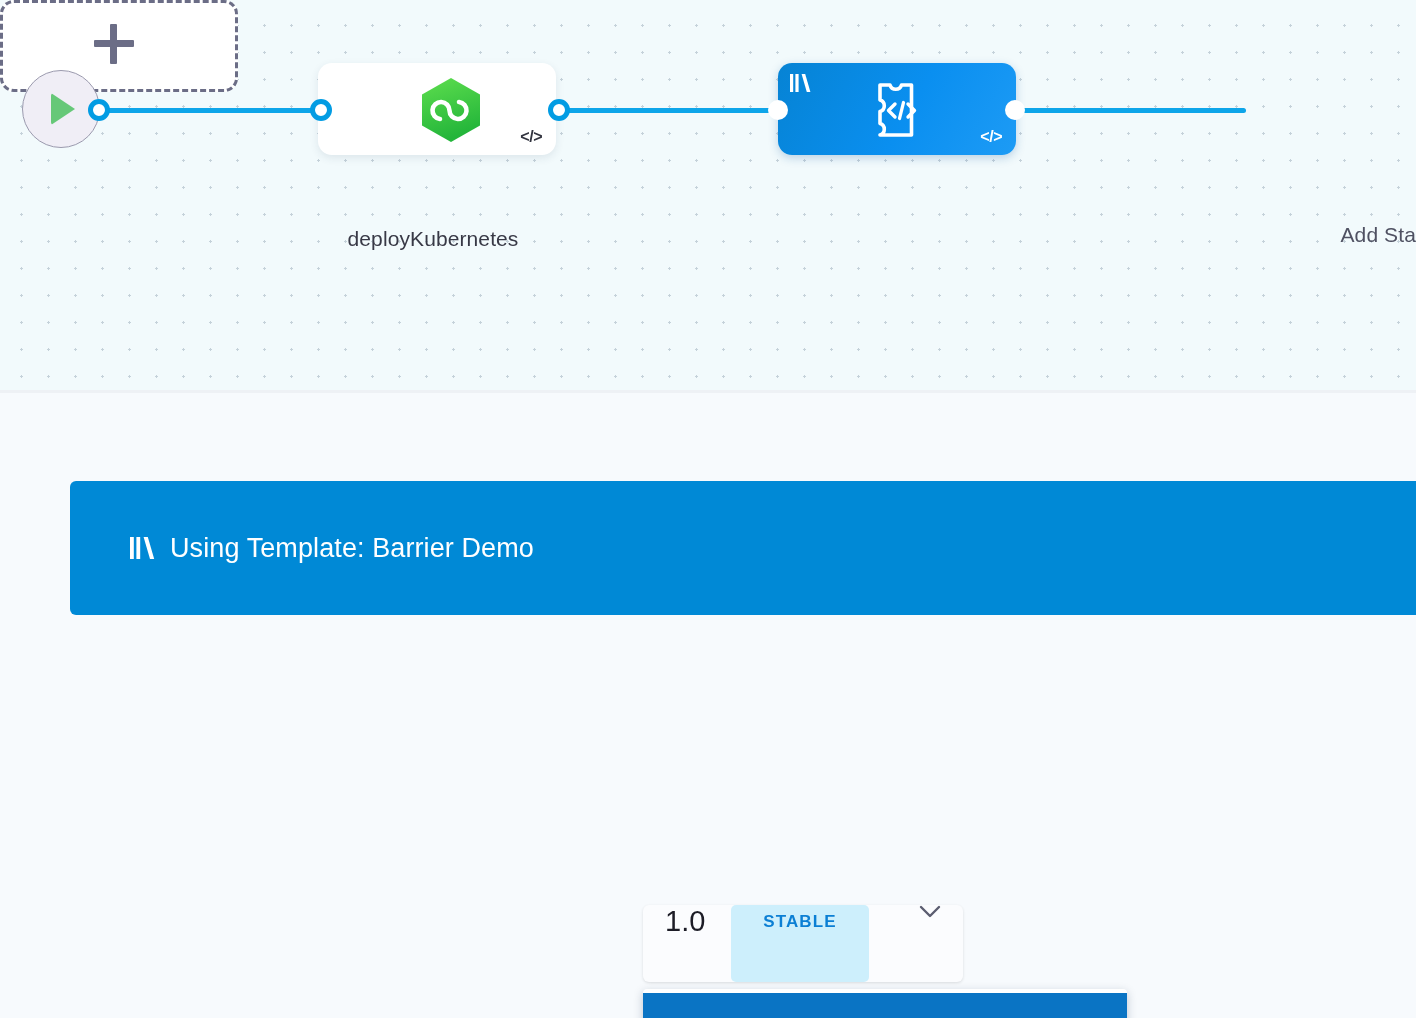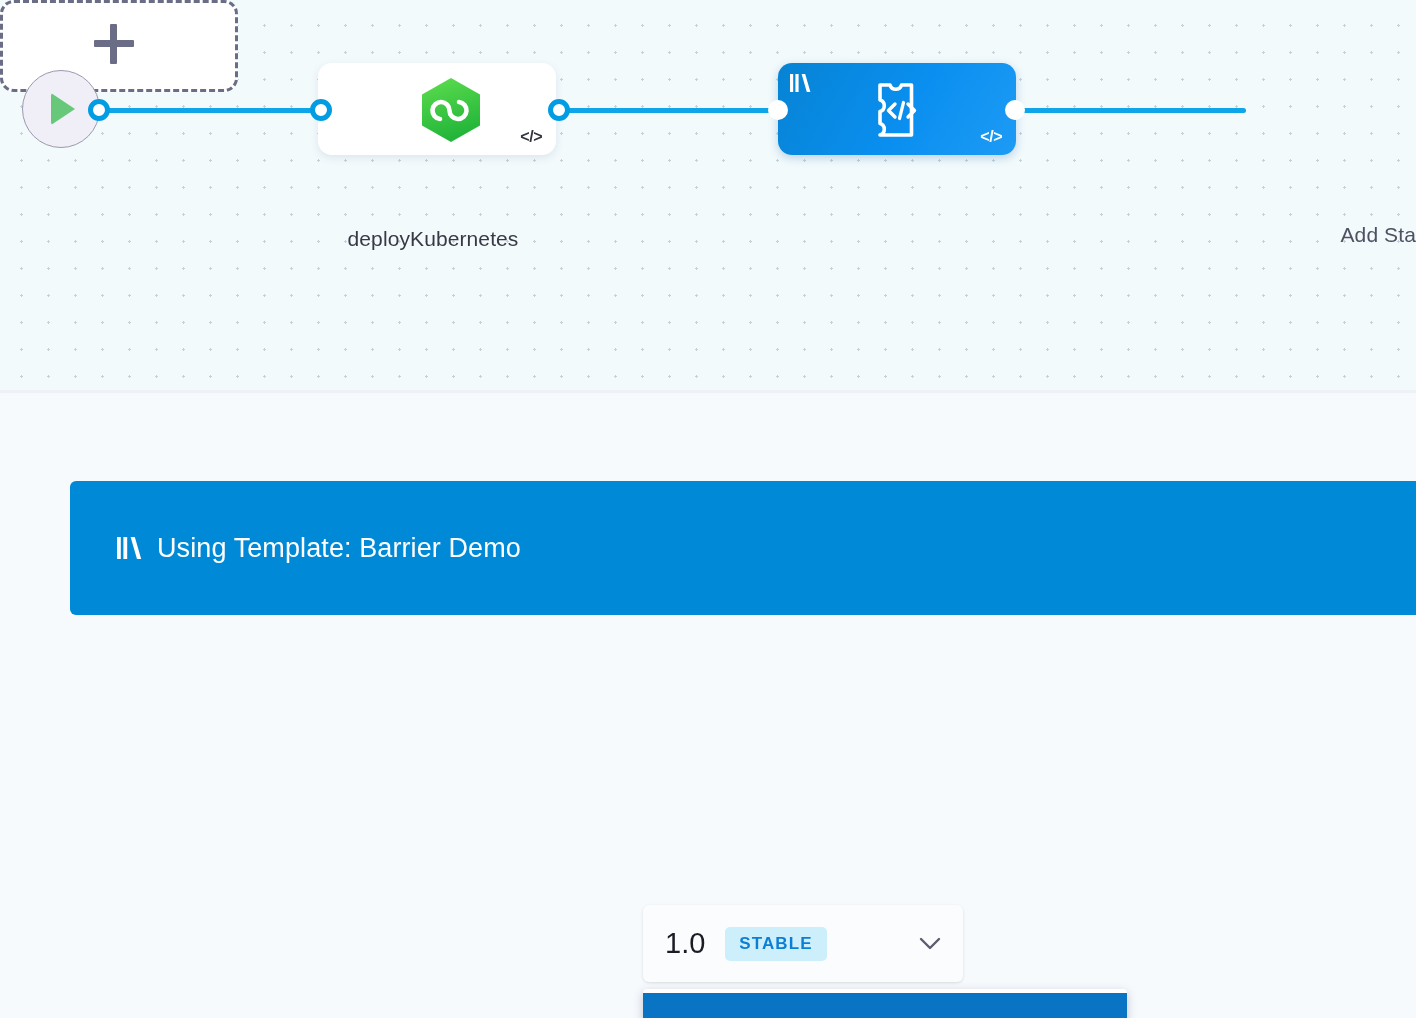--- a/index.html
+++ b/index.html
@@ -175,21 +175,21 @@
   
   #template-bar {
     position: absolute;
     left: 70px; top: 88px;
     width: 1346px; height: 134px;
     background: #0089d6;
     border-top-left-radius: 6px;
     border-bottom-left-radius: 6px;
     display: flex;
     align-items: center;
-    padding-left: 47px;
+    padding-left: 60px;
     box-sizing: border-box;
   }
   #template-bar .bar-icon {
     width: 26px; height: 22px;
     margin-right: 14px;
     flex: 0 0 auto;
   }
   #template-bar .bar-text {
     color: #ffffff;
     font-size: 27px;
@@ -198,38 +198,38 @@
   }
 
   
   #version-select {
     position: absolute;
     left: 643px; top: 512px;
     width: 320px; height: 77px;
     background: #fbfcfe;
     border-radius: 6px;
     display: flex;
-    align-items: center;
     padding: 0 22px;
     box-sizing: border-box;
     z-index: 20;
     box-shadow: 0 1px 3px rgba(0,0,0,.12);
+    gap: 6px;
   }
   #version-select .ver-num {
     font-size: 29px;
     color: #1c1c26;
     margin-right: 20px;
   }
   #version-select .ver-badge {
     background: #cdeffc;
     color: #0b7fd4;
     font-size: 17px;
     font-weight: 700;
     letter-spacing: 1.1px;
-    padding: 7px 14px;
+    padding: 7px 32px;
     border-radius: 5px;
   }
   #version-select .chev {
     margin-left: auto;
     width: 22px; height: 14px;
     flex: 0 0 auto;
   }
 
   
   #version-dropdown {

